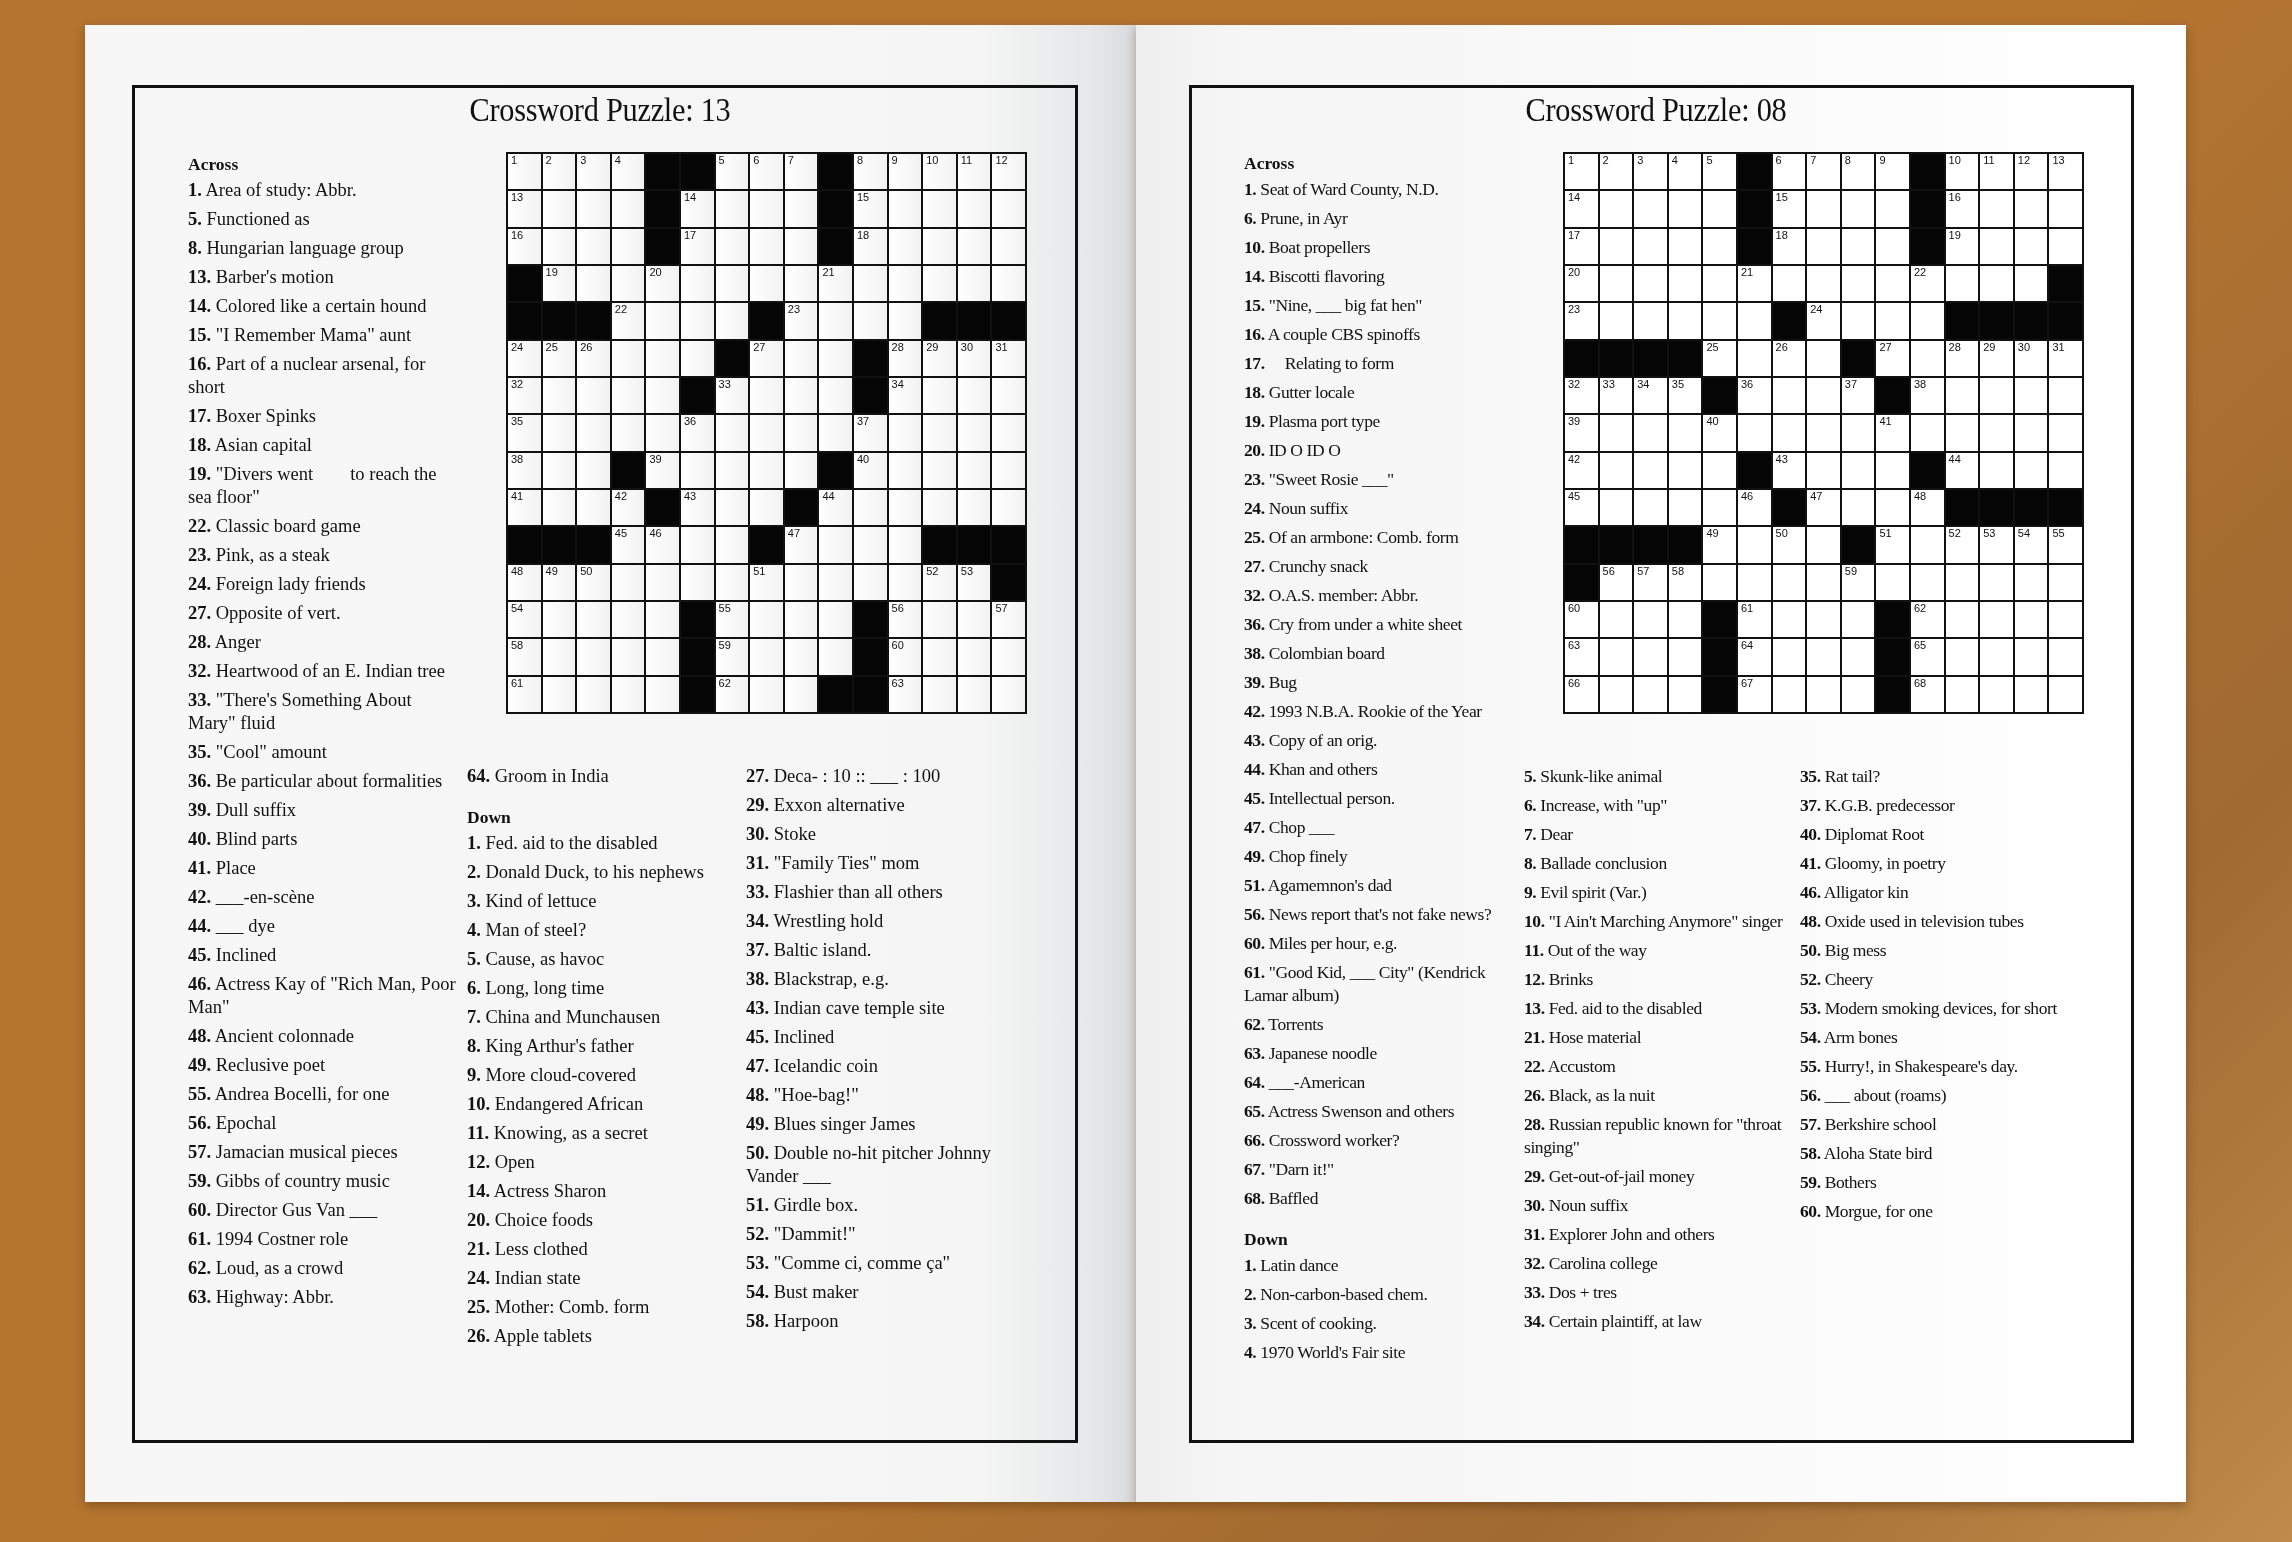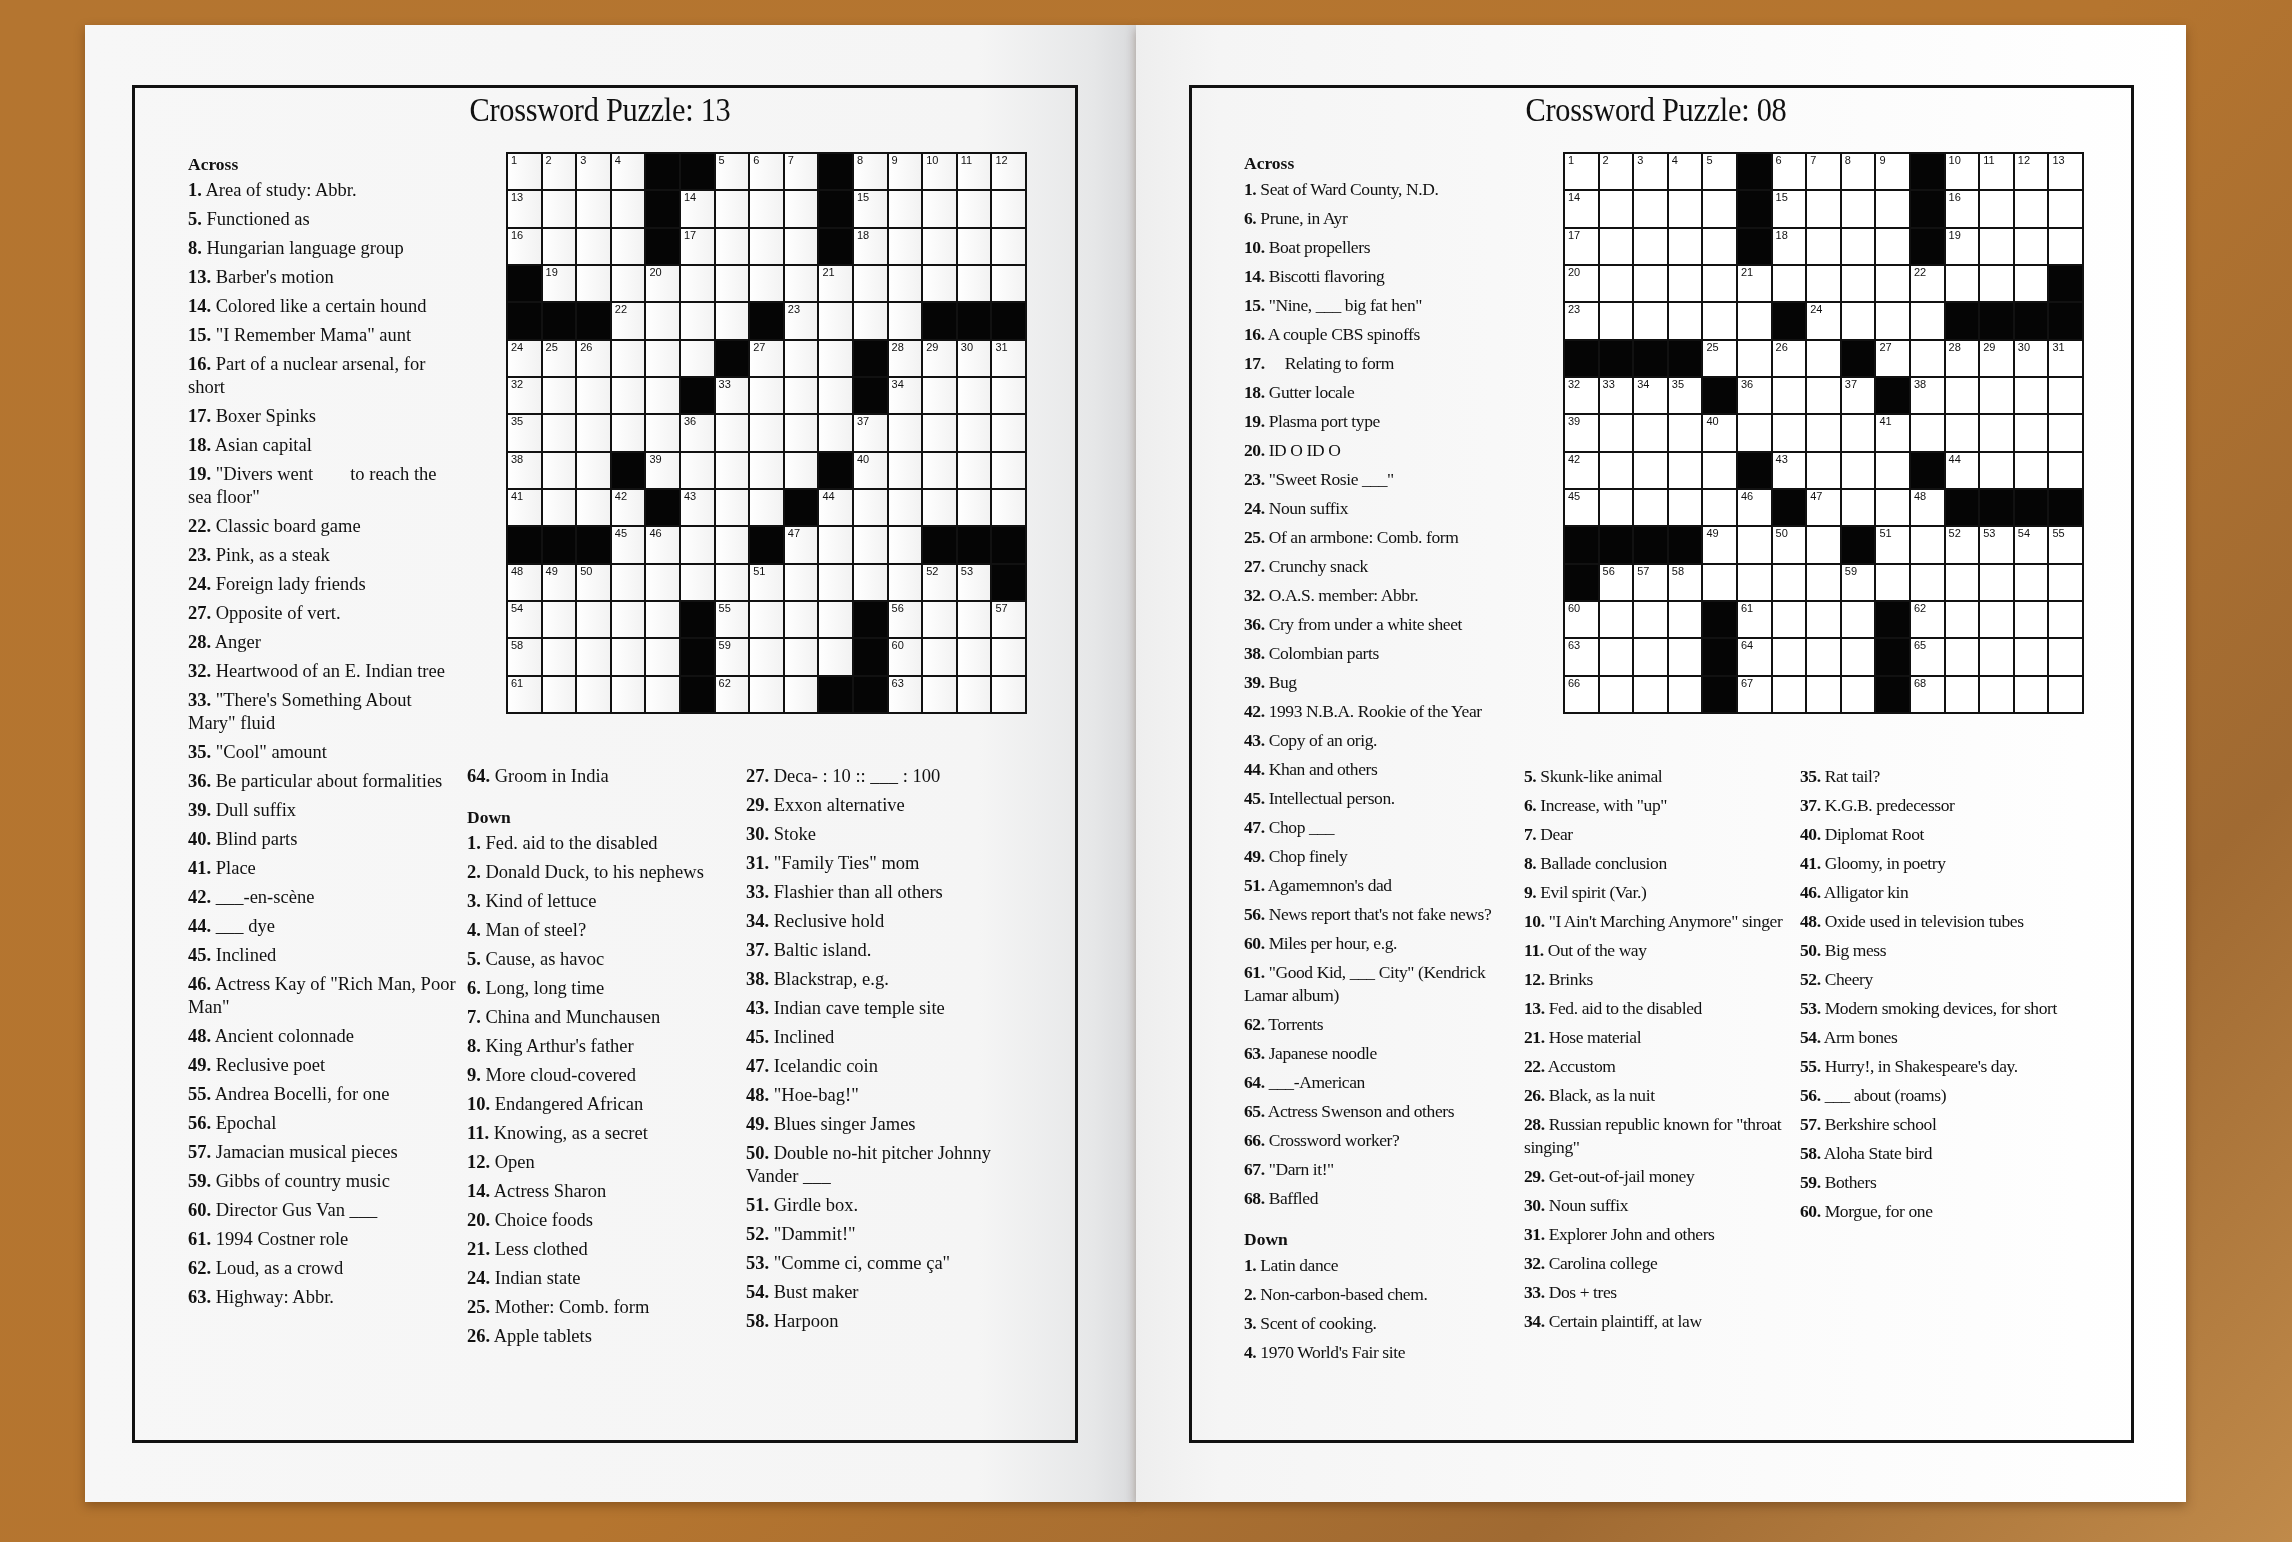--- a/index.html
+++ b/index.html
@@ -845,21 +845,21 @@
     <div class="clue"><b>24.</b><span style="white-space: pre-wrap;"> Indian state</span></div>
     <div class="clue"><b>25.</b><span style="white-space: pre-wrap;"> Mother: Comb. form</span></div>
     <div class="clue"><b>26.</b><span style="white-space: pre-wrap;"> Apple tablets</span></div>
   </div>
 <div class="col l3">
     <div class="clue"><b>27.</b><span style="white-space: pre-wrap;"> Deca- : 10 :: ___ : 100</span></div>
     <div class="clue"><b>29.</b><span style="white-space: pre-wrap;"> Exxon alternative</span></div>
     <div class="clue"><b>30.</b><span style="white-space: pre-wrap;"> Stoke</span></div>
     <div class="clue"><b>31.</b><span style="white-space: pre-wrap;"> "Family Ties" mom</span></div>
     <div class="clue"><b>33.</b><span style="white-space: pre-wrap;"> Flashier than all others</span></div>
-    <div class="clue"><b>34.</b><span style="white-space: pre-wrap;"> Reclusive hold</span></div>
+    <div class="clue"><b>34.</b><span style="white-space: pre-wrap;"> Wrestling hold</span></div>
     <div class="clue"><b>37.</b><span style="white-space: pre-wrap;"> Baltic island.</span></div>
     <div class="clue"><b>38.</b><span style="white-space: pre-wrap;"> Blackstrap, e.g.</span></div>
     <div class="clue"><b>43.</b><span style="white-space: pre-wrap;"> Indian cave temple site</span></div>
     <div class="clue"><b>45.</b><span style="white-space: pre-wrap;"> Inclined</span></div>
     <div class="clue"><b>47.</b><span style="white-space: pre-wrap;"> Icelandic coin</span></div>
     <div class="clue"><b>48.</b><span style="white-space: pre-wrap;"> "Hoe-bag!"</span></div>
     <div class="clue"><b>49.</b><span style="white-space: pre-wrap;"> Blues singer James</span></div>
     <div class="clue"><b>50.</b><span style="white-space: pre-wrap;"> Double no-hit pitcher Johnny Vander ___</span></div>
     <div class="clue"><b>51.</b><span style="white-space: pre-wrap;"> Girdle box.</span></div>
     <div class="clue"><b>52.</b><span style="white-space: pre-wrap;"> "Dammit!"</span></div>
@@ -878,21 +878,21 @@
     <div class="clue"><b>17.</b><span style="white-space: pre-wrap; margin-left: 16px;"> Relating to form</span></div>
     <div class="clue"><b>18.</b><span style="white-space: pre-wrap;"> Gutter locale</span></div>
     <div class="clue"><b>19.</b><span style="white-space: pre-wrap;"> Plasma port type</span></div>
     <div class="clue"><b>20.</b><span style="white-space: pre-wrap;"> ID O ID O</span></div>
     <div class="clue"><b>23.</b><span style="white-space: pre-wrap;"> "Sweet Rosie ___"</span></div>
     <div class="clue"><b>24.</b><span style="white-space: pre-wrap;"> Noun suffix</span></div>
     <div class="clue"><b>25.</b><span style="white-space: pre-wrap;"> Of an armbone: Comb. form</span></div>
     <div class="clue"><b>27.</b><span style="white-space: pre-wrap;"> Crunchy snack</span></div>
     <div class="clue"><b>32.</b><span style="white-space: pre-wrap;"> O.A.S. member: Abbr.</span></div>
     <div class="clue"><b>36.</b><span style="white-space: pre-wrap;"> Cry from under a white sheet</span></div>
-    <div class="clue"><b>38.</b><span style="white-space: pre-wrap;"> Colombian parts</span></div>
+    <div class="clue"><b>38.</b><span style="white-space: pre-wrap;"> Colombian board</span></div>
     <div class="clue"><b>39.</b><span style="white-space: pre-wrap;"> Bug</span></div>
     <div class="clue"><b>42.</b><span style="white-space: pre-wrap;"> 1993 N.B.A. Rookie of the Year</span></div>
     <div class="clue"><b>43.</b><span style="white-space: pre-wrap;"> Copy of an orig.</span></div>
     <div class="clue"><b>44.</b><span style="white-space: pre-wrap;"> Khan and others</span></div>
     <div class="clue"><b>45.</b><span style="white-space: pre-wrap;"> Intellectual person.</span></div>
     <div class="clue"><b>47.</b><span style="white-space: pre-wrap;"> Chop ___</span></div>
     <div class="clue"><b>49.</b><span style="white-space: pre-wrap;"> Chop finely</span></div>
     <div class="clue"><b>51.</b><span style="white-space: pre-wrap;"> Agamemnon's dad</span></div>
     <div class="clue"><b>56.</b><span style="white-space: pre-wrap;"> News report that's not fake news?</span></div>
     <div class="clue"><b>60.</b><span style="white-space: pre-wrap;"> Miles per hour, e.g.</span></div>

